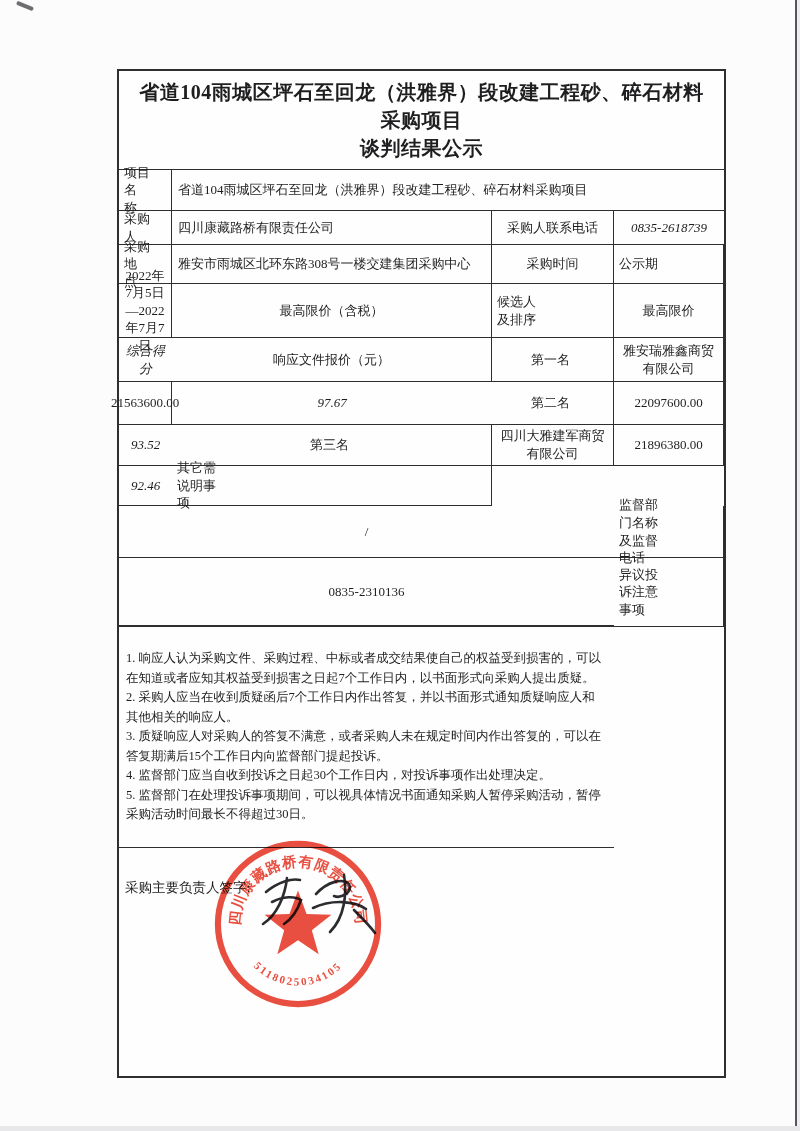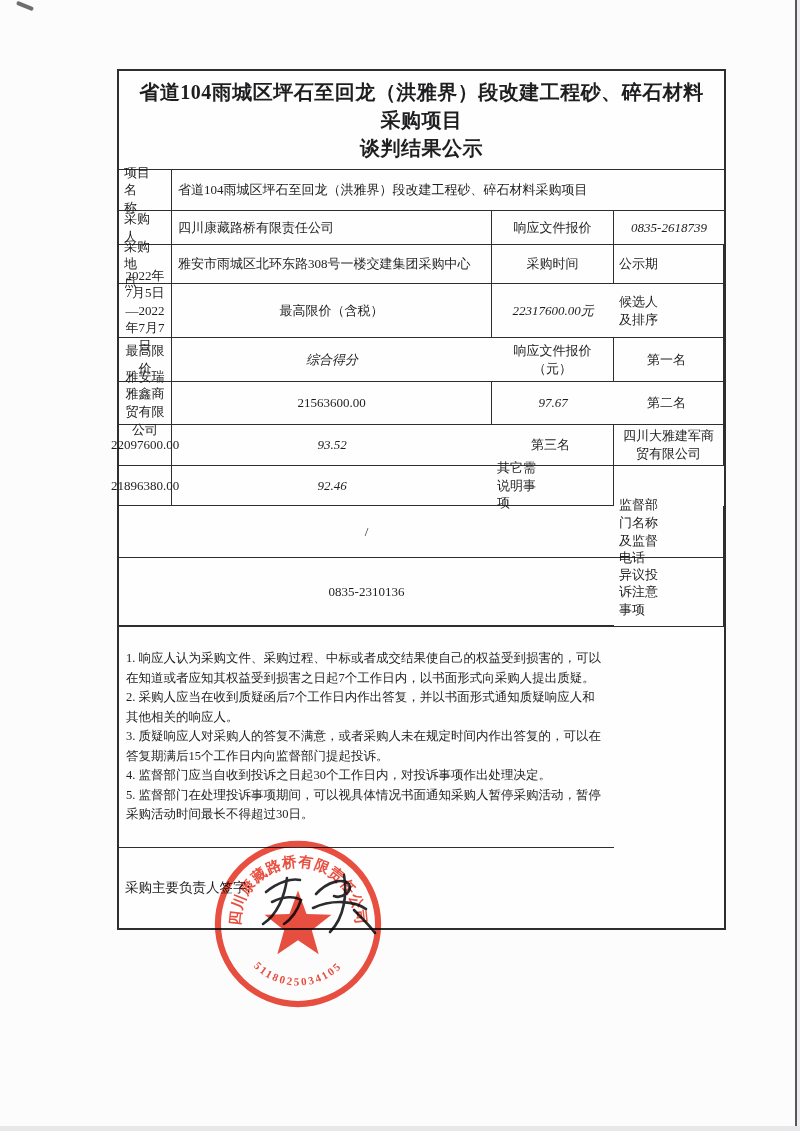--- a/index.html
+++ b/index.html
@@ -11,21 +11,21 @@
   }
   
   .edge-right-line{position:absolute;left:795px;top:0;width:2px;height:1131px;background:#565662;}
   .edge-right-sliver{position:absolute;left:797px;top:0;width:3px;height:1131px;background:#ededf0;}
   .bottom-strip{position:absolute;left:0;top:1126px;width:800px;height:5px;background:#e8e8eb;}
   .corner-mark{position:absolute;left:16px;top:4px;width:18px;height:4px;background:#4a4a4c;transform:rotate(22deg);border-radius:2px;opacity:.8;}
   .date-speck{position:absolute;left:254px;top:296px;font-size:10px;color:#454547;}
 
   
   .doc-table{
-    position:absolute;left:117px;top:69px;width:609px;height:861px;
+    position:absolute;left:117px;top:69px;width:609px;height:1009px;
     box-sizing:border-box;border:2px solid #2e2e30;background:#fefefe;
     display:grid;
     grid-template-columns:53px 320px 122px 110px;
     grid-template-rows:99px 41px 34px 39px 54px 44px 43px 41px 40px 52px 69px 221px 80px;
   }
   .c{
     box-sizing:border-box;border-right:1px solid #2e2e30;border-bottom:1px solid #2e2e30;
     display:flex;align-items:center;padding:2px 6px;font-size:13px;line-height:1.35;
   }
   .lastcol{border-right:none;font-style:italic;}
@@ -63,32 +63,31 @@
 
   <div class="c span4 title-cell">省道104雨城区坪石至回龙（洪雅界）段改建工程砂、碎石材料采购项目
 谈判结果公示</div>
 
   <div class="c label">项目名
 称</div>
   <div class="c span3">省道104雨城区坪石至回龙（洪雅界）段改建工程砂、碎石材料采购项目</div>
 
   <div class="c label">采购人</div>
   <div class="c">四川康藏路桥有限责任公司</div>
-  <div class="c center">响应文件报价</div>
+  <div class="c center">采购人联系电话</div>
   <div class="c center lastcol">0835-2618739</div>
 
   <div class="c label">采购地
 点</div>
   <div class="c">雅安市雨城区北环东路308号一楼交建集团采购中心</div>
   <div class="c center">采购时间</div>
 
   <div class="c label">公示期</div>
   <div class="c center">2022年7月5日—2022年7月7日</div>
   <div class="c center">最高限价（含税）</div>
-  <div class="c center lastcol">22317600.00元</div>
 
   <div class="c label">候选人
 及排序</div>
   <div class="c center">最高限价</div>
   <div class="c center lastcol">综合得分</div>
   <div class="c center">响应文件报价（元）</div>
 
   <div class="c label center">第一名</div>
   <div class="c center">雅安瑞雅鑫商贸有限公司</div>
   <div class="c center">21563600.00</div>

